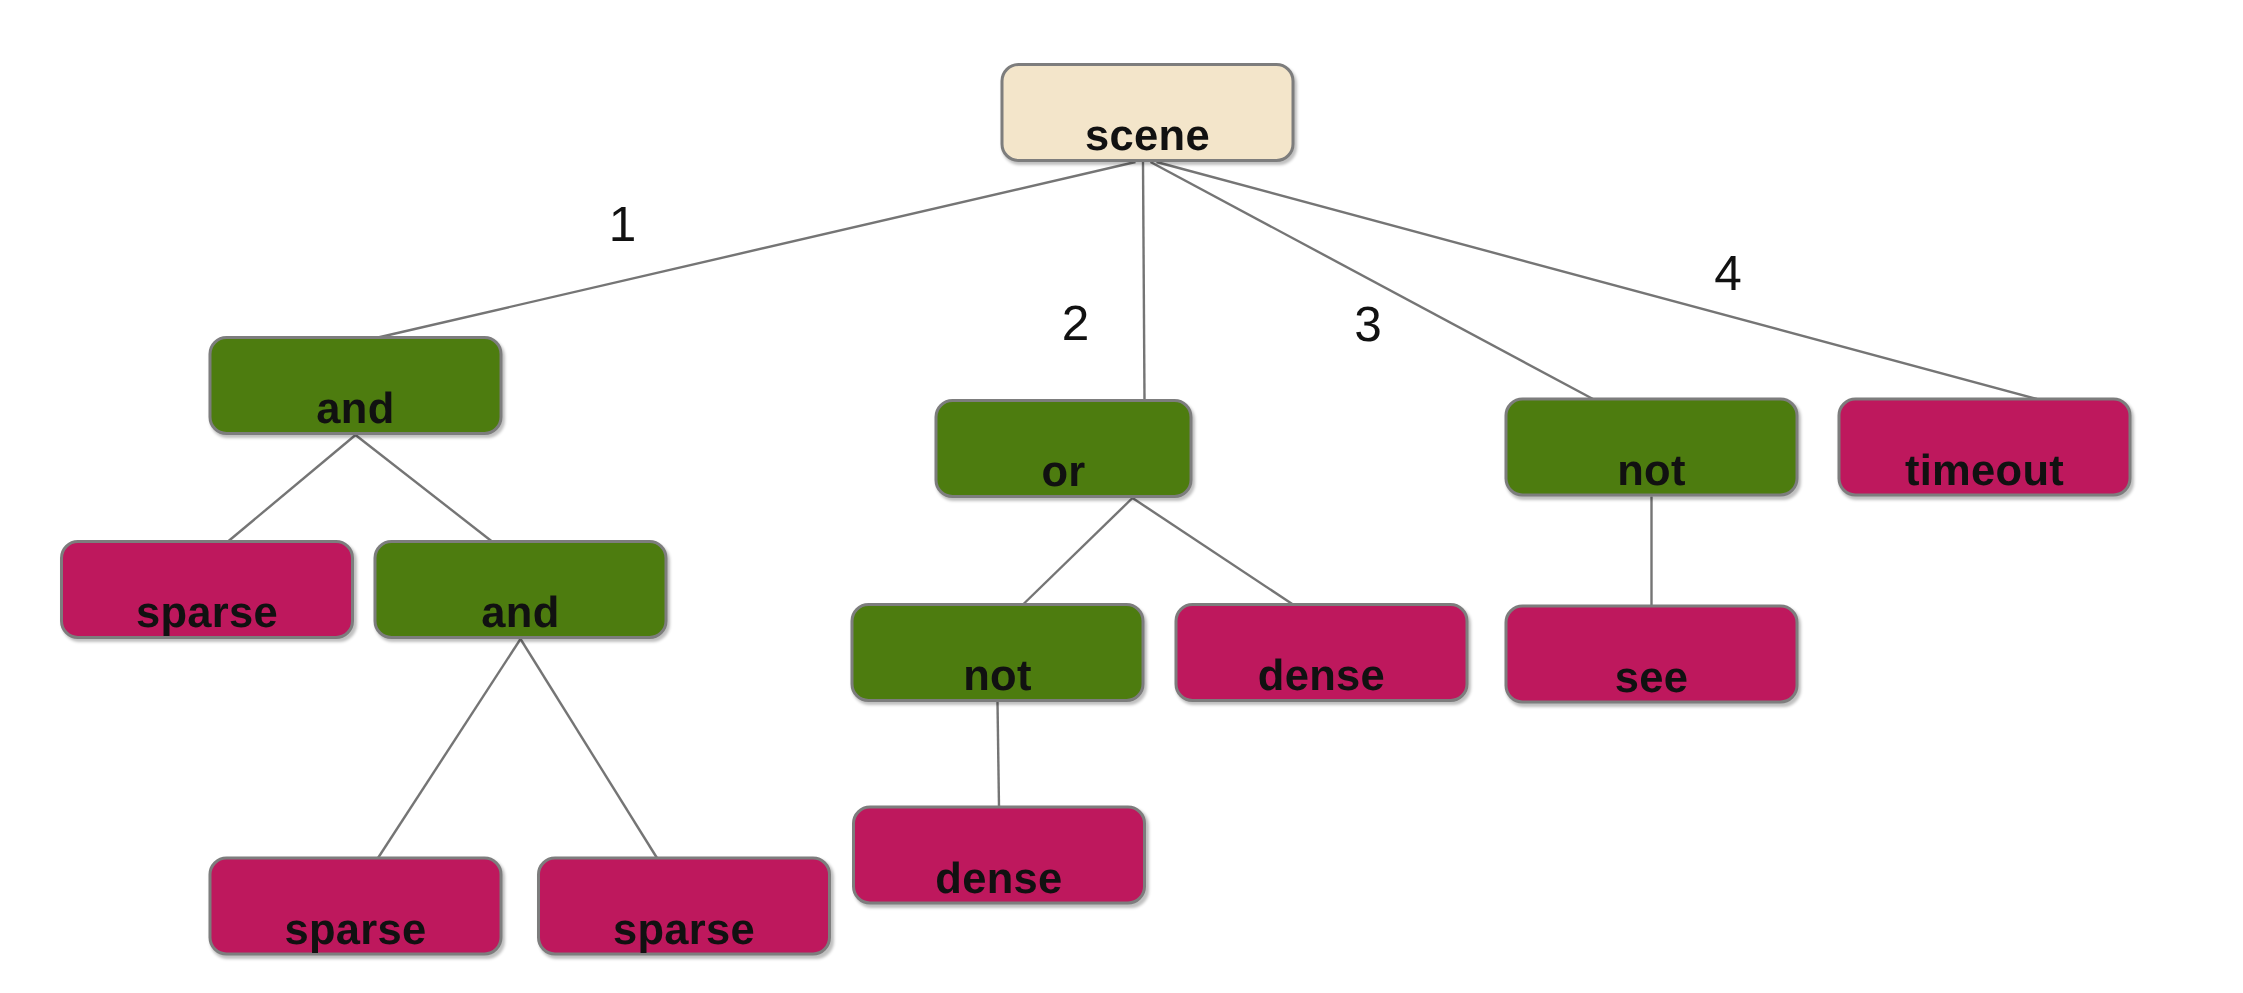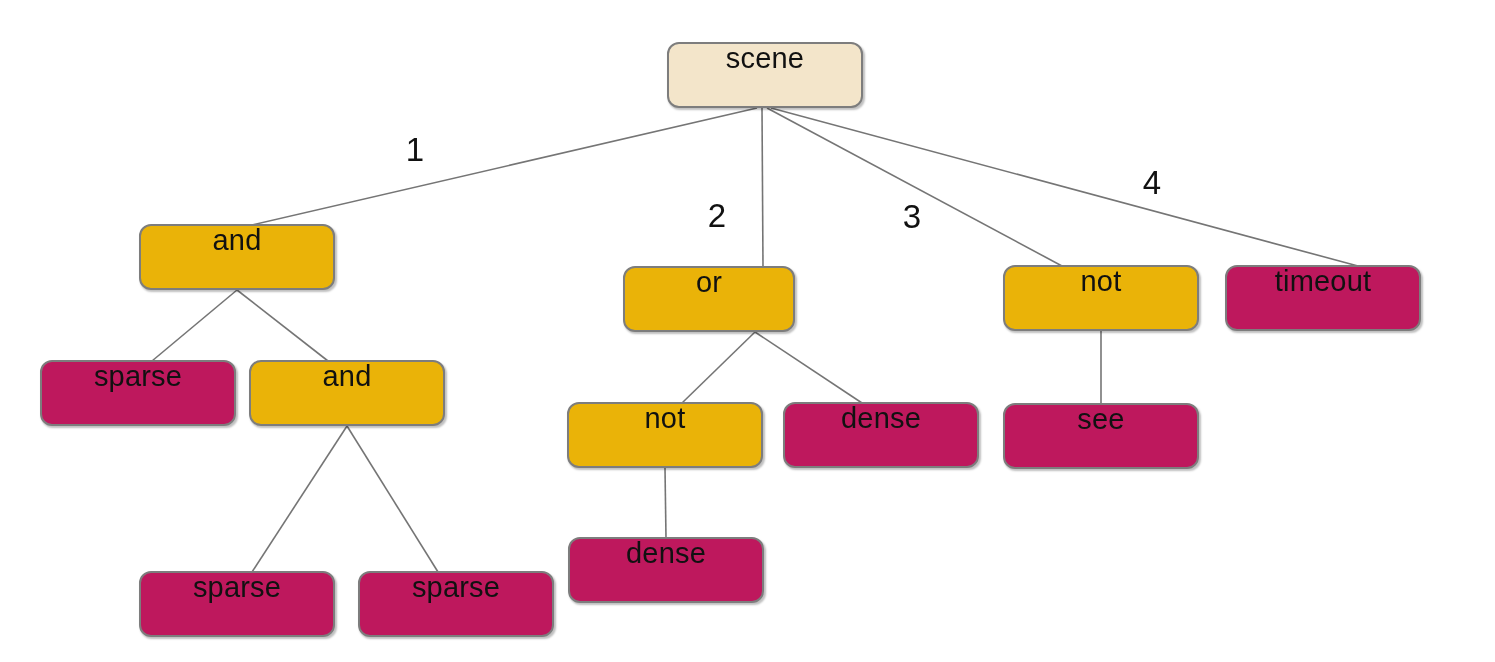--- a/index.html
+++ b/index.html
@@ -18,33 +18,34 @@
   .edges-svg {
     position: absolute;
     left: 0;
     top: 0;
     width: 1495px;
     height: 662px;
   }
   .node {
     position: absolute;
     display: flex;
-    align-items: flex-start;
+    align-items: flex-end;
     justify-content: center;
     box-sizing: border-box;
     border: 2px solid #7d7d7d;
     border-radius: 12px;
     font-size: 29px;
     color: #111111;
     box-shadow: 1.5px 2px 2px rgba(0,0,0,0.25);
     line-height: 1;
     letter-spacing: 0.2px;
+    font-weight: bold;
   }
   .node.root     { background: #f3e5ca; }
-  .node.operator { background: #eab308; }
+  .node.operator { background: #4d7c0f; }
   .node.leaf     { background: #be185d; }
   .edge-label {
     position: absolute;
     transform: translate(-50%, -50%);
     font-size: 33px;
     color: #111111;
     line-height: 1;
   }
 </style>
 </head>

